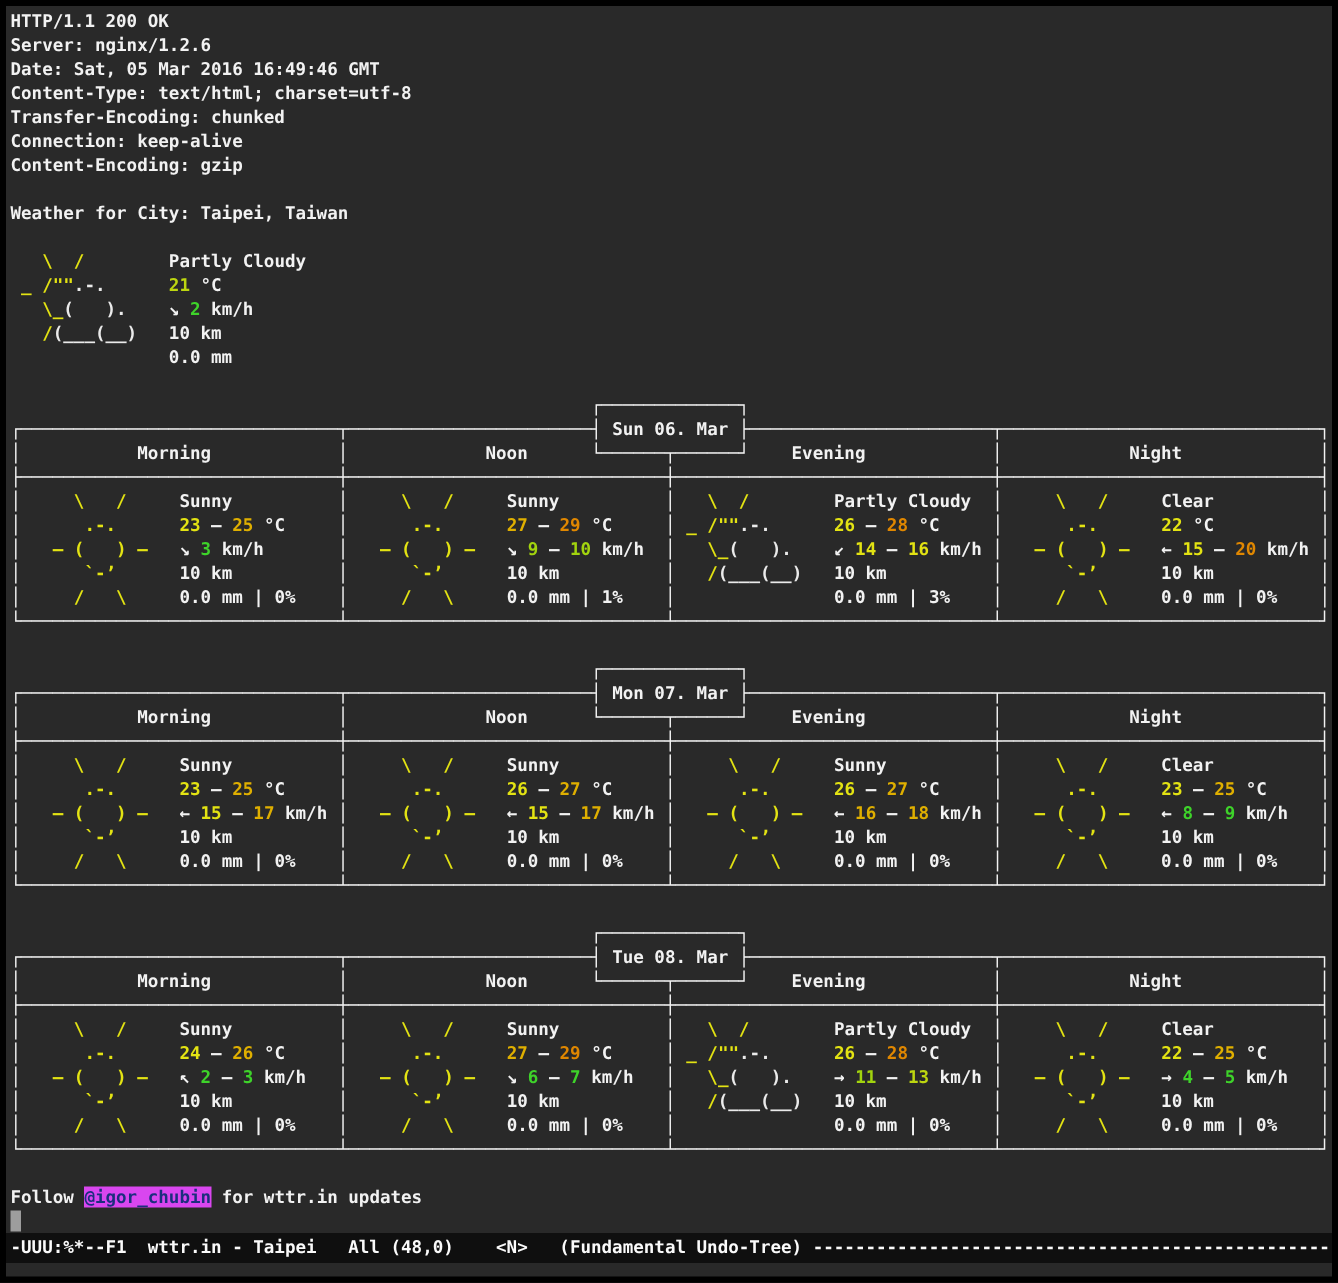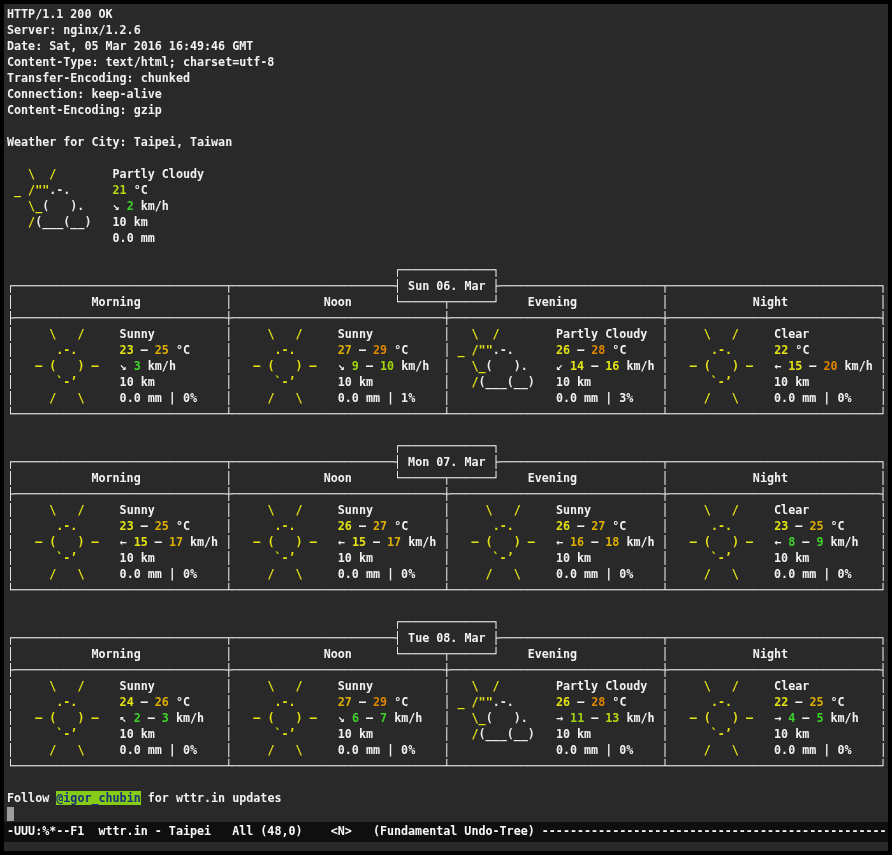--- a/index.html
+++ b/index.html
@@ -16,21 +16,21 @@
 <style>.c-white{color:#f2f2f2}
 .c-cloud{color:#eaeaea}
 .c-yellow{color:#e3e313}
 .c-amber{color:#dfaf00}
 .c-orange{color:#e08700}
 .c-green{color:#3ed32a}
 .c-lime{color:#a2d40e}
 .c-chartreuse{color:#bdd610}
 .window{background:#292929}
 .modeline{background:#0f0f0f;color:#fafafa}
-.link{background:#84cc16;color:#1c2e7e}
+.link{background:#d946ef;color:#1c2e7e}
 .cursor{background:#9d9d9d}
 </style></head>
 <body>
 
 <div class="window">
   <pre class="buffer"><div class="ln"><span class="c-white">HTTP/1.1 200 OK</span></div><div class="ln"><span class="c-white">Server: nginx/1.2.6</span></div><div class="ln"><span class="c-white">Date: Sat, 05 Mar 2016 16:49:46 GMT</span></div><div class="ln"><span class="c-white">Content-Type: text/html; charset=utf-8</span></div><div class="ln"><span class="c-white">Transfer-Encoding: chunked</span></div><div class="ln"><span class="c-white">Connection: keep-alive</span></div><div class="ln"><span class="c-white">Content-Encoding: gzip</span></div><div class="ln"></div><div class="ln"><span class="c-white">Weather for City: Taipei, Taiwan</span></div><div class="ln"></div><div class="ln"><span class="c-yellow">   \  /        </span><span class="c-white">Partly Cloudy</span></div><div class="ln"><span class="c-yellow"> _ /""</span><span class="c-cloud">.-.      </span><span class="c-chartreuse">21</span><span class="c-white"> °C</span></div><div class="ln"><span class="c-yellow">   \_</span><span class="c-cloud">(   ).    </span><span class="c-white">↘ </span><span class="c-green">2</span><span class="c-white"> km/h</span></div><div class="ln"><span class="c-yellow">   /</span><span class="c-cloud">(___(__)   </span><span class="c-white">10 km</span></div><div class="ln"><span class="c-white">               </span><span class="c-white">0.0 mm</span></div><div class="ln"></div><div class="ln"><span class="c-white">                                                       ┌─────────────┐</span></div><div class="ln"><span class="c-white">┌──────────────────────────────┬───────────────────────┤ </span><span class="c-white">Sun 06. Mar</span><span class="c-white"> ├───────────────────────┬──────────────────────────────┐</span></div><div class="ln"><span class="c-white">│           Morning            │             Noon      └──────┬──────┘    Evening            │            Night             │</span></div><div class="ln"><span class="c-white">├──────────────────────────────┼──────────────────────────────┼──────────────────────────────┼──────────────────────────────┤</span></div><div class="ln"><span class="c-white">│</span><span class="c-yellow">     \   /     </span><span class="c-white">Sunny</span><span class="c-white">          │</span><span class="c-yellow">     \   /     </span><span class="c-white">Sunny</span><span class="c-white">          │</span><span class="c-yellow">   \  /        </span><span class="c-white">Partly Cloudy</span><span class="c-white">  │</span><span class="c-yellow">     \   /     </span><span class="c-white">Clear</span><span class="c-white">          │</span></div><div class="ln"><span class="c-white">│</span><span class="c-yellow">      .-.      </span><span class="c-yellow">23</span><span class="c-white"> – </span><span class="c-amber">25</span><span class="c-white"> °C</span><span class="c-white">     │</span><span class="c-yellow">      .-.      </span><span class="c-amber">27</span><span class="c-white"> – </span><span class="c-orange">29</span><span class="c-white"> °C</span><span class="c-white">     │</span><span class="c-yellow"> _ /""</span><span class="c-cloud">.-.      </span><span class="c-yellow">26</span><span class="c-white"> – </span><span class="c-orange">28</span><span class="c-white"> °C</span><span class="c-white">     │</span><span class="c-yellow">      .-.      </span><span class="c-yellow">22</span><span class="c-white"> °C</span><span class="c-white">          │</span></div><div class="ln"><span class="c-white">│</span><span class="c-yellow">   – (   ) –   </span><span class="c-white">↘ </span><span class="c-green">3</span><span class="c-white"> km/h</span><span class="c-white">       │</span><span class="c-yellow">   – (   ) –   </span><span class="c-white">↘ </span><span class="c-lime">9</span><span class="c-white"> – </span><span class="c-lime">10</span><span class="c-white"> km/h</span><span class="c-white">  │</span><span class="c-yellow">   \_</span><span class="c-cloud">(   ).    </span><span class="c-white">↙ </span><span class="c-yellow">14</span><span class="c-white"> – </span><span class="c-yellow">16</span><span class="c-white"> km/h</span><span class="c-white"> │</span><span class="c-yellow">   – (   ) –   </span><span class="c-white">← </span><span class="c-yellow">15</span><span class="c-white"> – </span><span class="c-orange">20</span><span class="c-white"> km/h</span><span class="c-white"> │</span></div><div class="ln"><span class="c-white">│</span><span class="c-yellow">      `-’      </span><span class="c-white">10 km</span><span class="c-white">          │</span><span class="c-yellow">      `-’      </span><span class="c-white">10 km</span><span class="c-white">          │</span><span class="c-yellow">   /</span><span class="c-cloud">(___(__)   </span><span class="c-white">10 km</span><span class="c-white">          │</span><span class="c-yellow">      `-’      </span><span class="c-white">10 km</span><span class="c-white">          │</span></div><div class="ln"><span class="c-white">│</span><span class="c-yellow">     /   \     </span><span class="c-white">0.0 mm | 0%</span><span class="c-white">    │</span><span class="c-yellow">     /   \     </span><span class="c-white">0.0 mm | 1%</span><span class="c-white">    │</span><span class="c-white">               </span><span class="c-white">0.0 mm | 3%</span><span class="c-white">    │</span><span class="c-yellow">     /   \     </span><span class="c-white">0.0 mm | 0%</span><span class="c-white">    │</span></div><div class="ln"><span class="c-white">└──────────────────────────────┴──────────────────────────────┴──────────────────────────────┴──────────────────────────────┘</span></div><div class="ln"></div><div class="ln"><span class="c-white">                                                       ┌─────────────┐</span></div><div class="ln"><span class="c-white">┌──────────────────────────────┬───────────────────────┤ </span><span class="c-white">Mon 07. Mar</span><span class="c-white"> ├───────────────────────┬──────────────────────────────┐</span></div><div class="ln"><span class="c-white">│           Morning            │             Noon      └──────┬──────┘    Evening            │            Night             │</span></div><div class="ln"><span class="c-white">├──────────────────────────────┼──────────────────────────────┼──────────────────────────────┼──────────────────────────────┤</span></div><div class="ln"><span class="c-white">│</span><span class="c-yellow">     \   /     </span><span class="c-white">Sunny</span><span class="c-white">          │</span><span class="c-yellow">     \   /     </span><span class="c-white">Sunny</span><span class="c-white">          │</span><span class="c-yellow">     \   /     </span><span class="c-white">Sunny</span><span class="c-white">          │</span><span class="c-yellow">     \   /     </span><span class="c-white">Clear</span><span class="c-white">          │</span></div><div class="ln"><span class="c-white">│</span><span class="c-yellow">      .-.      </span><span class="c-yellow">23</span><span class="c-white"> – </span><span class="c-amber">25</span><span class="c-white"> °C</span><span class="c-white">     │</span><span class="c-yellow">      .-.      </span><span class="c-yellow">26</span><span class="c-white"> – </span><span class="c-amber">27</span><span class="c-white"> °C</span><span class="c-white">     │</span><span class="c-yellow">      .-.      </span><span class="c-yellow">26</span><span class="c-white"> – </span><span class="c-amber">27</span><span class="c-white"> °C</span><span class="c-white">     │</span><span class="c-yellow">      .-.      </span><span class="c-yellow">23</span><span class="c-white"> – </span><span class="c-amber">25</span><span class="c-white"> °C</span><span class="c-white">     │</span></div><div class="ln"><span class="c-white">│</span><span class="c-yellow">   – (   ) –   </span><span class="c-white">← </span><span class="c-yellow">15</span><span class="c-white"> – </span><span class="c-amber">17</span><span class="c-white"> km/h</span><span class="c-white"> │</span><span class="c-yellow">   – (   ) –   </span><span class="c-white">← </span><span class="c-yellow">15</span><span class="c-white"> – </span><span class="c-amber">17</span><span class="c-white"> km/h</span><span class="c-white"> │</span><span class="c-yellow">   – (   ) –   </span><span class="c-white">← </span><span class="c-amber">16</span><span class="c-white"> – </span><span class="c-amber">18</span><span class="c-white"> km/h</span><span class="c-white"> │</span><span class="c-yellow">   – (   ) –   </span><span class="c-white">← </span><span class="c-green">8</span><span class="c-white"> – </span><span class="c-green">9</span><span class="c-white"> km/h</span><span class="c-white">   │</span></div><div class="ln"><span class="c-white">│</span><span class="c-yellow">      `-’      </span><span class="c-white">10 km</span><span class="c-white">          │</span><span class="c-yellow">      `-’      </span><span class="c-white">10 km</span><span class="c-white">          │</span><span class="c-yellow">      `-’      </span><span class="c-white">10 km</span><span class="c-white">          │</span><span class="c-yellow">      `-’      </span><span class="c-white">10 km</span><span class="c-white">          │</span></div><div class="ln"><span class="c-white">│</span><span class="c-yellow">     /   \     </span><span class="c-white">0.0 mm | 0%</span><span class="c-white">    │</span><span class="c-yellow">     /   \     </span><span class="c-white">0.0 mm | 0%</span><span class="c-white">    │</span><span class="c-yellow">     /   \     </span><span class="c-white">0.0 mm | 0%</span><span class="c-white">    │</span><span class="c-yellow">     /   \     </span><span class="c-white">0.0 mm | 0%</span><span class="c-white">    │</span></div><div class="ln"><span class="c-white">└──────────────────────────────┴──────────────────────────────┴──────────────────────────────┴──────────────────────────────┘</span></div><div class="ln"></div><div class="ln"><span class="c-white">                                                       ┌─────────────┐</span></div><div class="ln"><span class="c-white">┌──────────────────────────────┬───────────────────────┤ </span><span class="c-white">Tue 08. Mar</span><span class="c-white"> ├───────────────────────┬──────────────────────────────┐</span></div><div class="ln"><span class="c-white">│           Morning            │             Noon      └──────┬──────┘    Evening            │            Night             │</span></div><div class="ln"><span class="c-white">├──────────────────────────────┼──────────────────────────────┼──────────────────────────────┼──────────────────────────────┤</span></div><div class="ln"><span class="c-white">│</span><span class="c-yellow">     \   /     </span><span class="c-white">Sunny</span><span class="c-white">          │</span><span class="c-yellow">     \   /     </span><span class="c-white">Sunny</span><span class="c-white">          │</span><span class="c-yellow">   \  /        </span><span class="c-white">Partly Cloudy</span><span class="c-white">  │</span><span class="c-yellow">     \   /     </span><span class="c-white">Clear</span><span class="c-white">          │</span></div><div class="ln"><span class="c-white">│</span><span class="c-yellow">      .-.      </span><span class="c-yellow">24</span><span class="c-white"> – </span><span class="c-amber">26</span><span class="c-white"> °C</span><span class="c-white">     │</span><span class="c-yellow">      .-.      </span><span class="c-amber">27</span><span class="c-white"> – </span><span class="c-orange">29</span><span class="c-white"> °C</span><span class="c-white">     │</span><span class="c-yellow"> _ /""</span><span class="c-cloud">.-.      </span><span class="c-yellow">26</span><span class="c-white"> – </span><span class="c-orange">28</span><span class="c-white"> °C</span><span class="c-white">     │</span><span class="c-yellow">      .-.      </span><span class="c-yellow">22</span><span class="c-white"> – </span><span class="c-amber">25</span><span class="c-white"> °C</span><span class="c-white">     │</span></div><div class="ln"><span class="c-white">│</span><span class="c-yellow">   – (   ) –   </span><span class="c-white">↖ </span><span class="c-green">2</span><span class="c-white"> – </span><span class="c-green">3</span><span class="c-white"> km/h</span><span class="c-white">   │</span><span class="c-yellow">   – (   ) –   </span><span class="c-white">↘ </span><span class="c-green">6</span><span class="c-white"> – </span><span class="c-green">7</span><span class="c-white"> km/h</span><span class="c-white">   │</span><span class="c-yellow">   \_</span><span class="c-cloud">(   ).    </span><span class="c-white">→ </span><span class="c-lime">11</span><span class="c-white"> – </span><span class="c-chartreuse">13</span><span class="c-white"> km/h</span><span class="c-white"> │</span><span class="c-yellow">   – (   ) –   </span><span class="c-white">→ </span><span class="c-green">4</span><span class="c-white"> – </span><span class="c-green">5</span><span class="c-white"> km/h</span><span class="c-white">   │</span></div><div class="ln"><span class="c-white">│</span><span class="c-yellow">      `-’      </span><span class="c-white">10 km</span><span class="c-white">          │</span><span class="c-yellow">      `-’      </span><span class="c-white">10 km</span><span class="c-white">          │</span><span class="c-yellow">   /</span><span class="c-cloud">(___(__)   </span><span class="c-white">10 km</span><span class="c-white">          │</span><span class="c-yellow">      `-’      </span><span class="c-white">10 km</span><span class="c-white">          │</span></div><div class="ln"><span class="c-white">│</span><span class="c-yellow">     /   \     </span><span class="c-white">0.0 mm | 0%</span><span class="c-white">    │</span><span class="c-yellow">     /   \     </span><span class="c-white">0.0 mm | 0%</span><span class="c-white">    │</span><span class="c-white">               </span><span class="c-white">0.0 mm | 0%</span><span class="c-white">    │</span><span class="c-yellow">     /   \     </span><span class="c-white">0.0 mm | 0%</span><span class="c-white">    │</span></div><div class="ln"><span class="c-white">└──────────────────────────────┴──────────────────────────────┴──────────────────────────────┴──────────────────────────────┘</span></div><div class="ln"></div><div class="ln"><span class="c-white">Follow </span><span class="link">@igor_chubin</span><span class="c-white"> for wttr.in updates</span></div><div class="ln"><span class="cursor"></span></div></pre>
   <div class="modeline"><span>-UUU:%*--F1  wttr.in - Taipei   All (48,0)    &lt;N&gt;   (Fundamental Undo-Tree) ----------------------------------------------------------------------</span></div>
   <div class="minibuffer"></div>
 </div>
 

